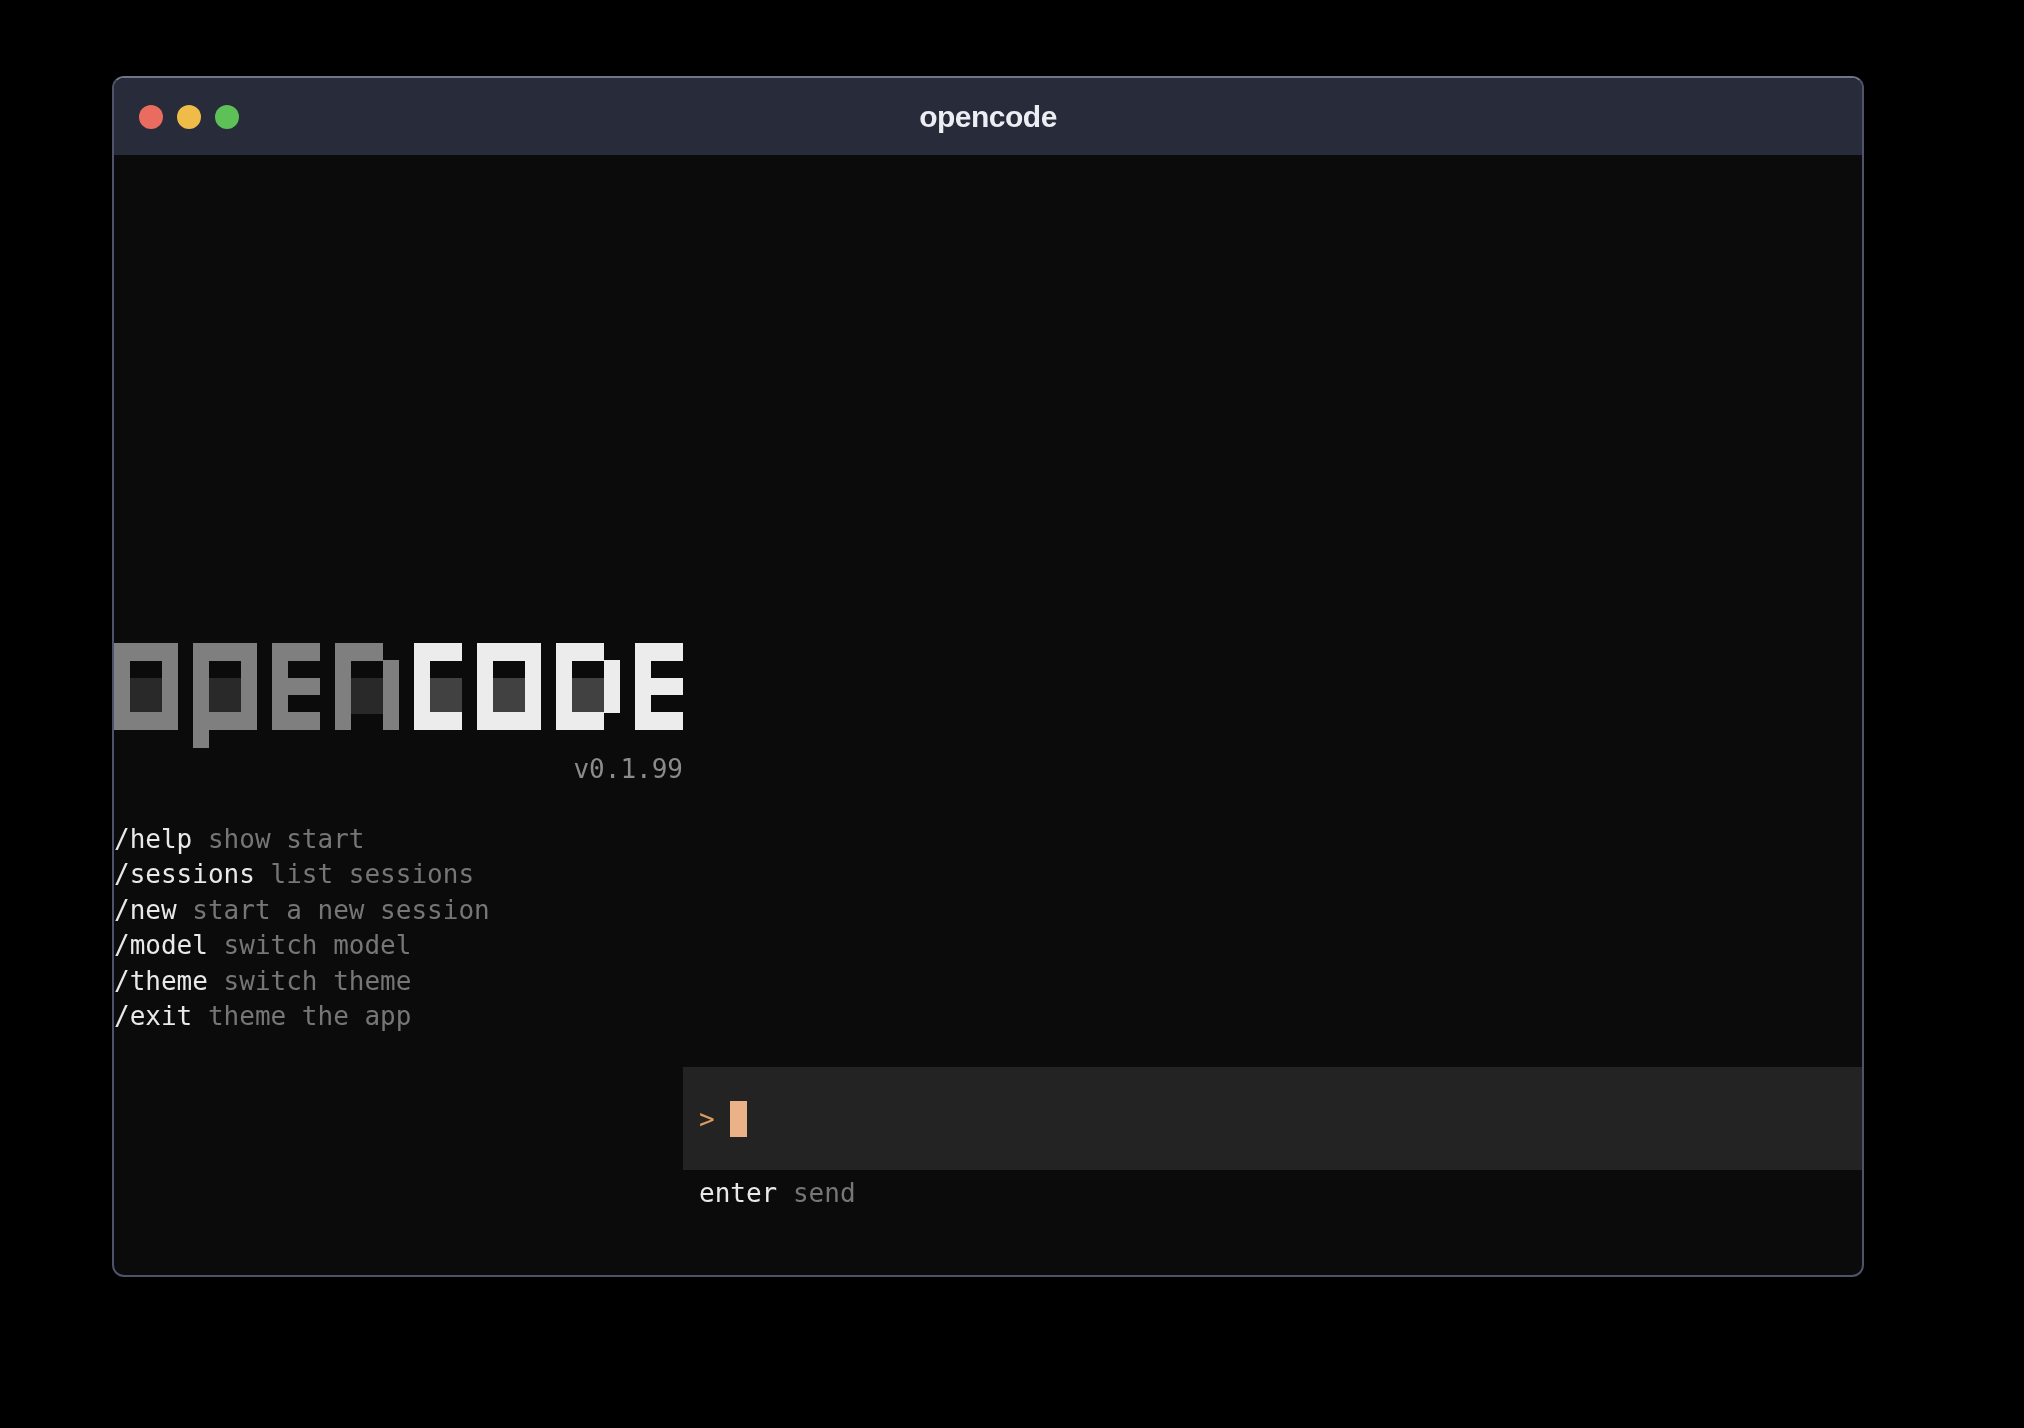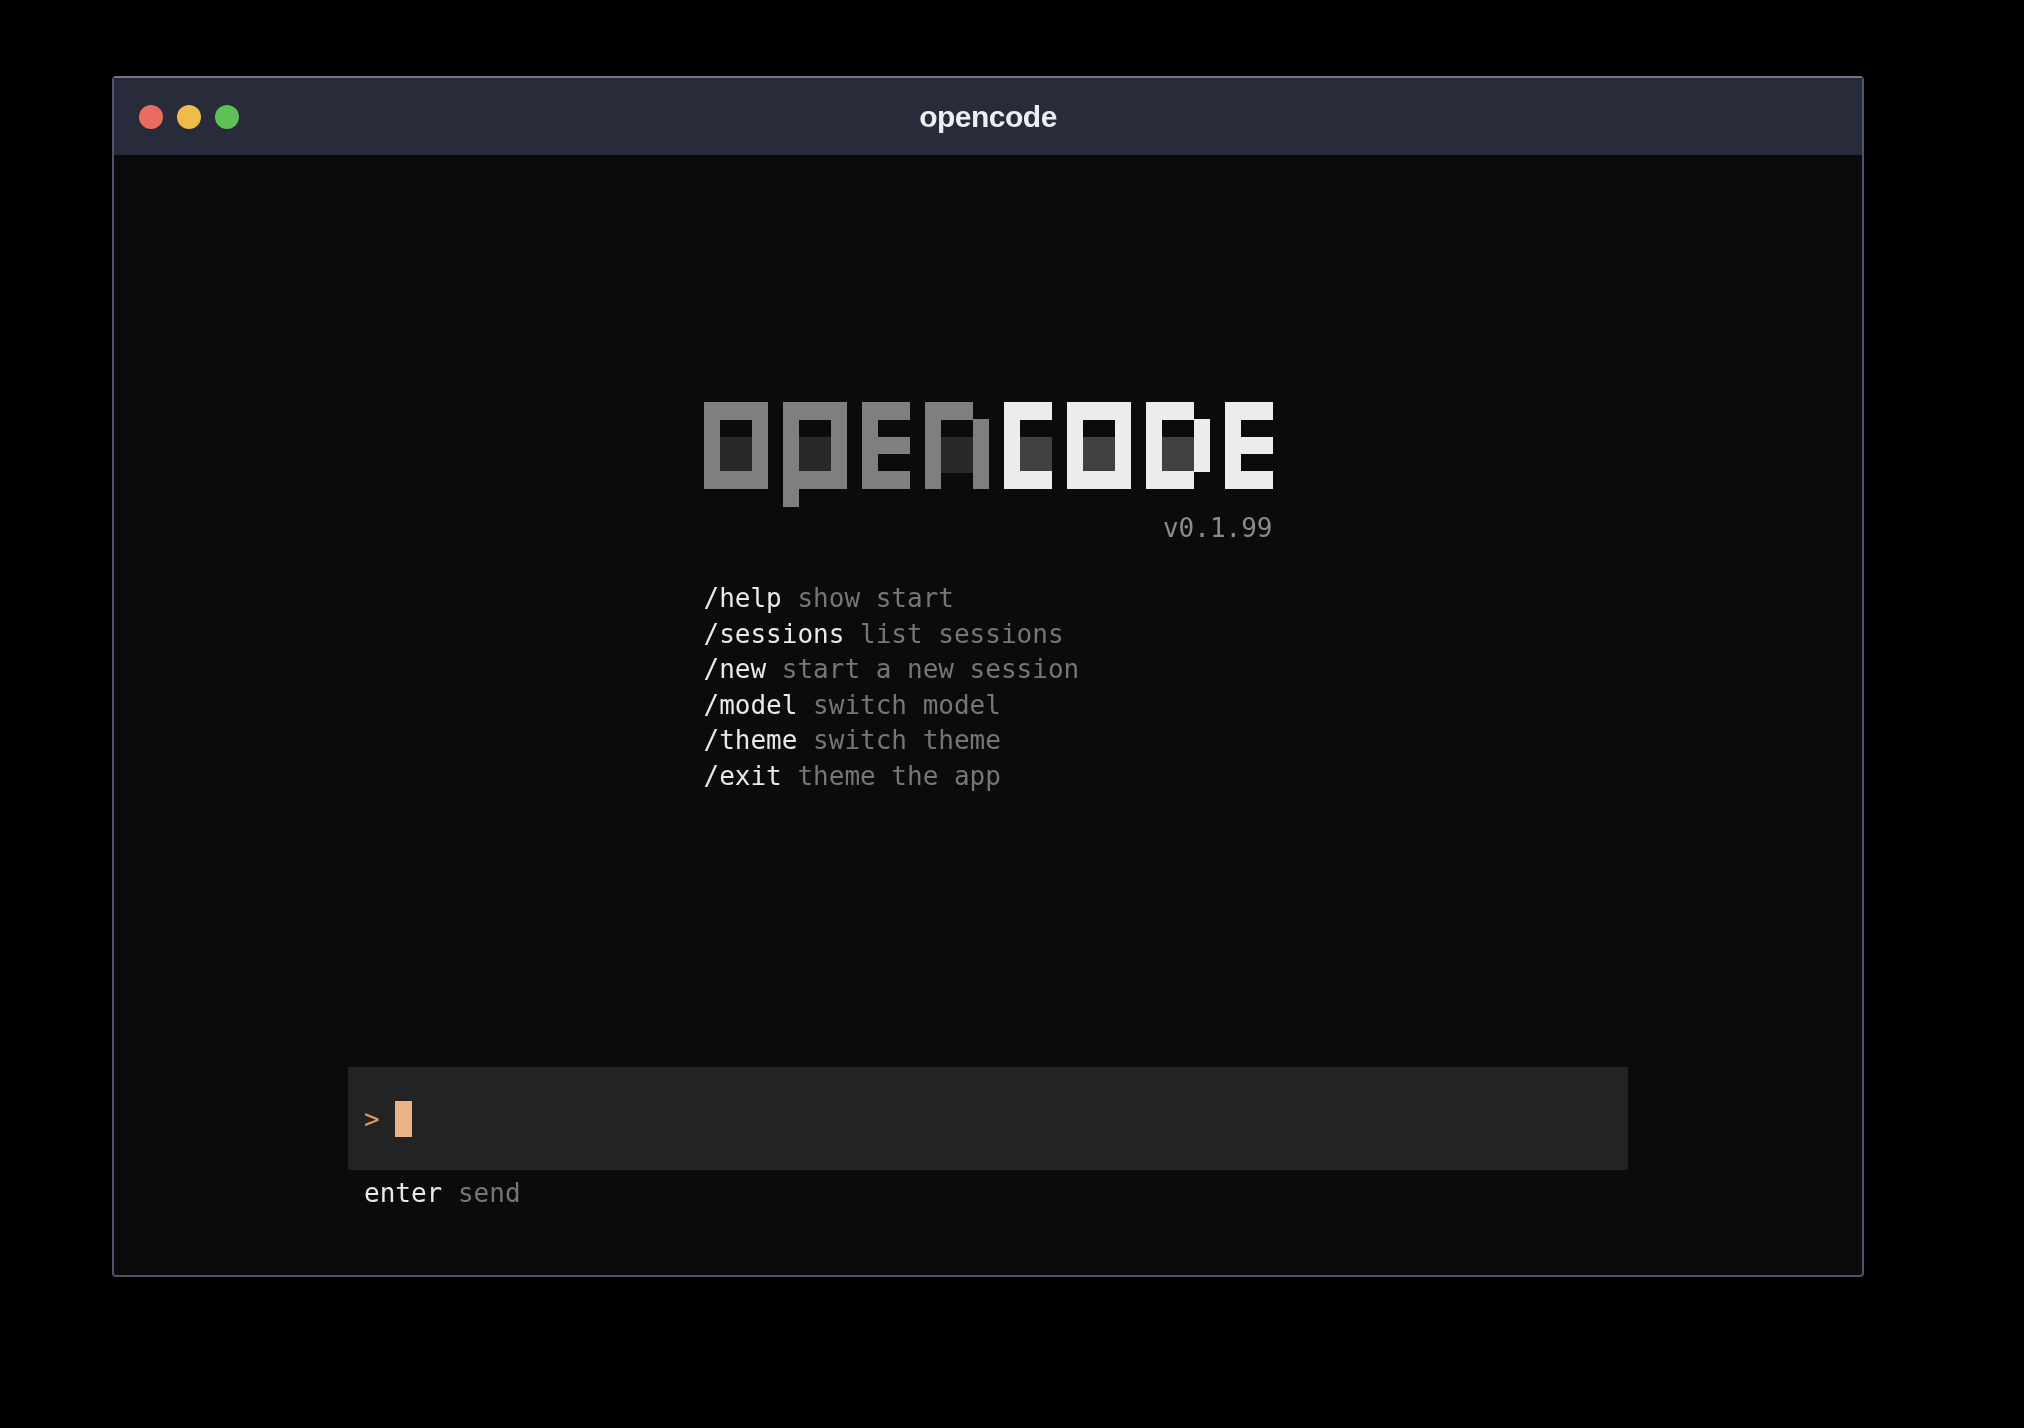--- a/index.html
+++ b/index.html
@@ -14,21 +14,21 @@
   .window {
     position: absolute;
     left: 112px;
     top: 76px;
     width: 1752px;
     height: 1201px;
     box-sizing: border-box;
     background: var(--window-bg, #0b0b0b);
     border: 2px solid var(--window-border, #4e5369);
     border-top-color: #707589;
-    border-radius: 4px;
+    border-radius: 12px;
     overflow: hidden;
     display: flex;
     flex-direction: column;
   }
   .titlebar {
     height: 77px;
     flex: 0 0 77px;
     background: var(--titlebar-bg, #272b3a);
     display: flex;
     align-items: center;
@@ -53,21 +53,21 @@
   .window-title {
     font-family: "Liberation Sans", sans-serif;
     font-weight: 700;
     font-size: 30px;
     letter-spacing: -0.5px;
     color: #eceef3;
   }
   .content {
     flex: 1 1 auto;
     display: flex;
-    flex-direction: column;
+    flex-direction: row;
     align-items: center;
   }
   .hero { width: 569px; margin-top: 247px; }
   .logo-svg { display: block; width: 569px; height: 106px; }
   .version {
     text-align: right;
     margin-top: 6px;
     font-size: 26px;
     line-height: 28px;
     color: var(--version-color, #8b8b8b);

